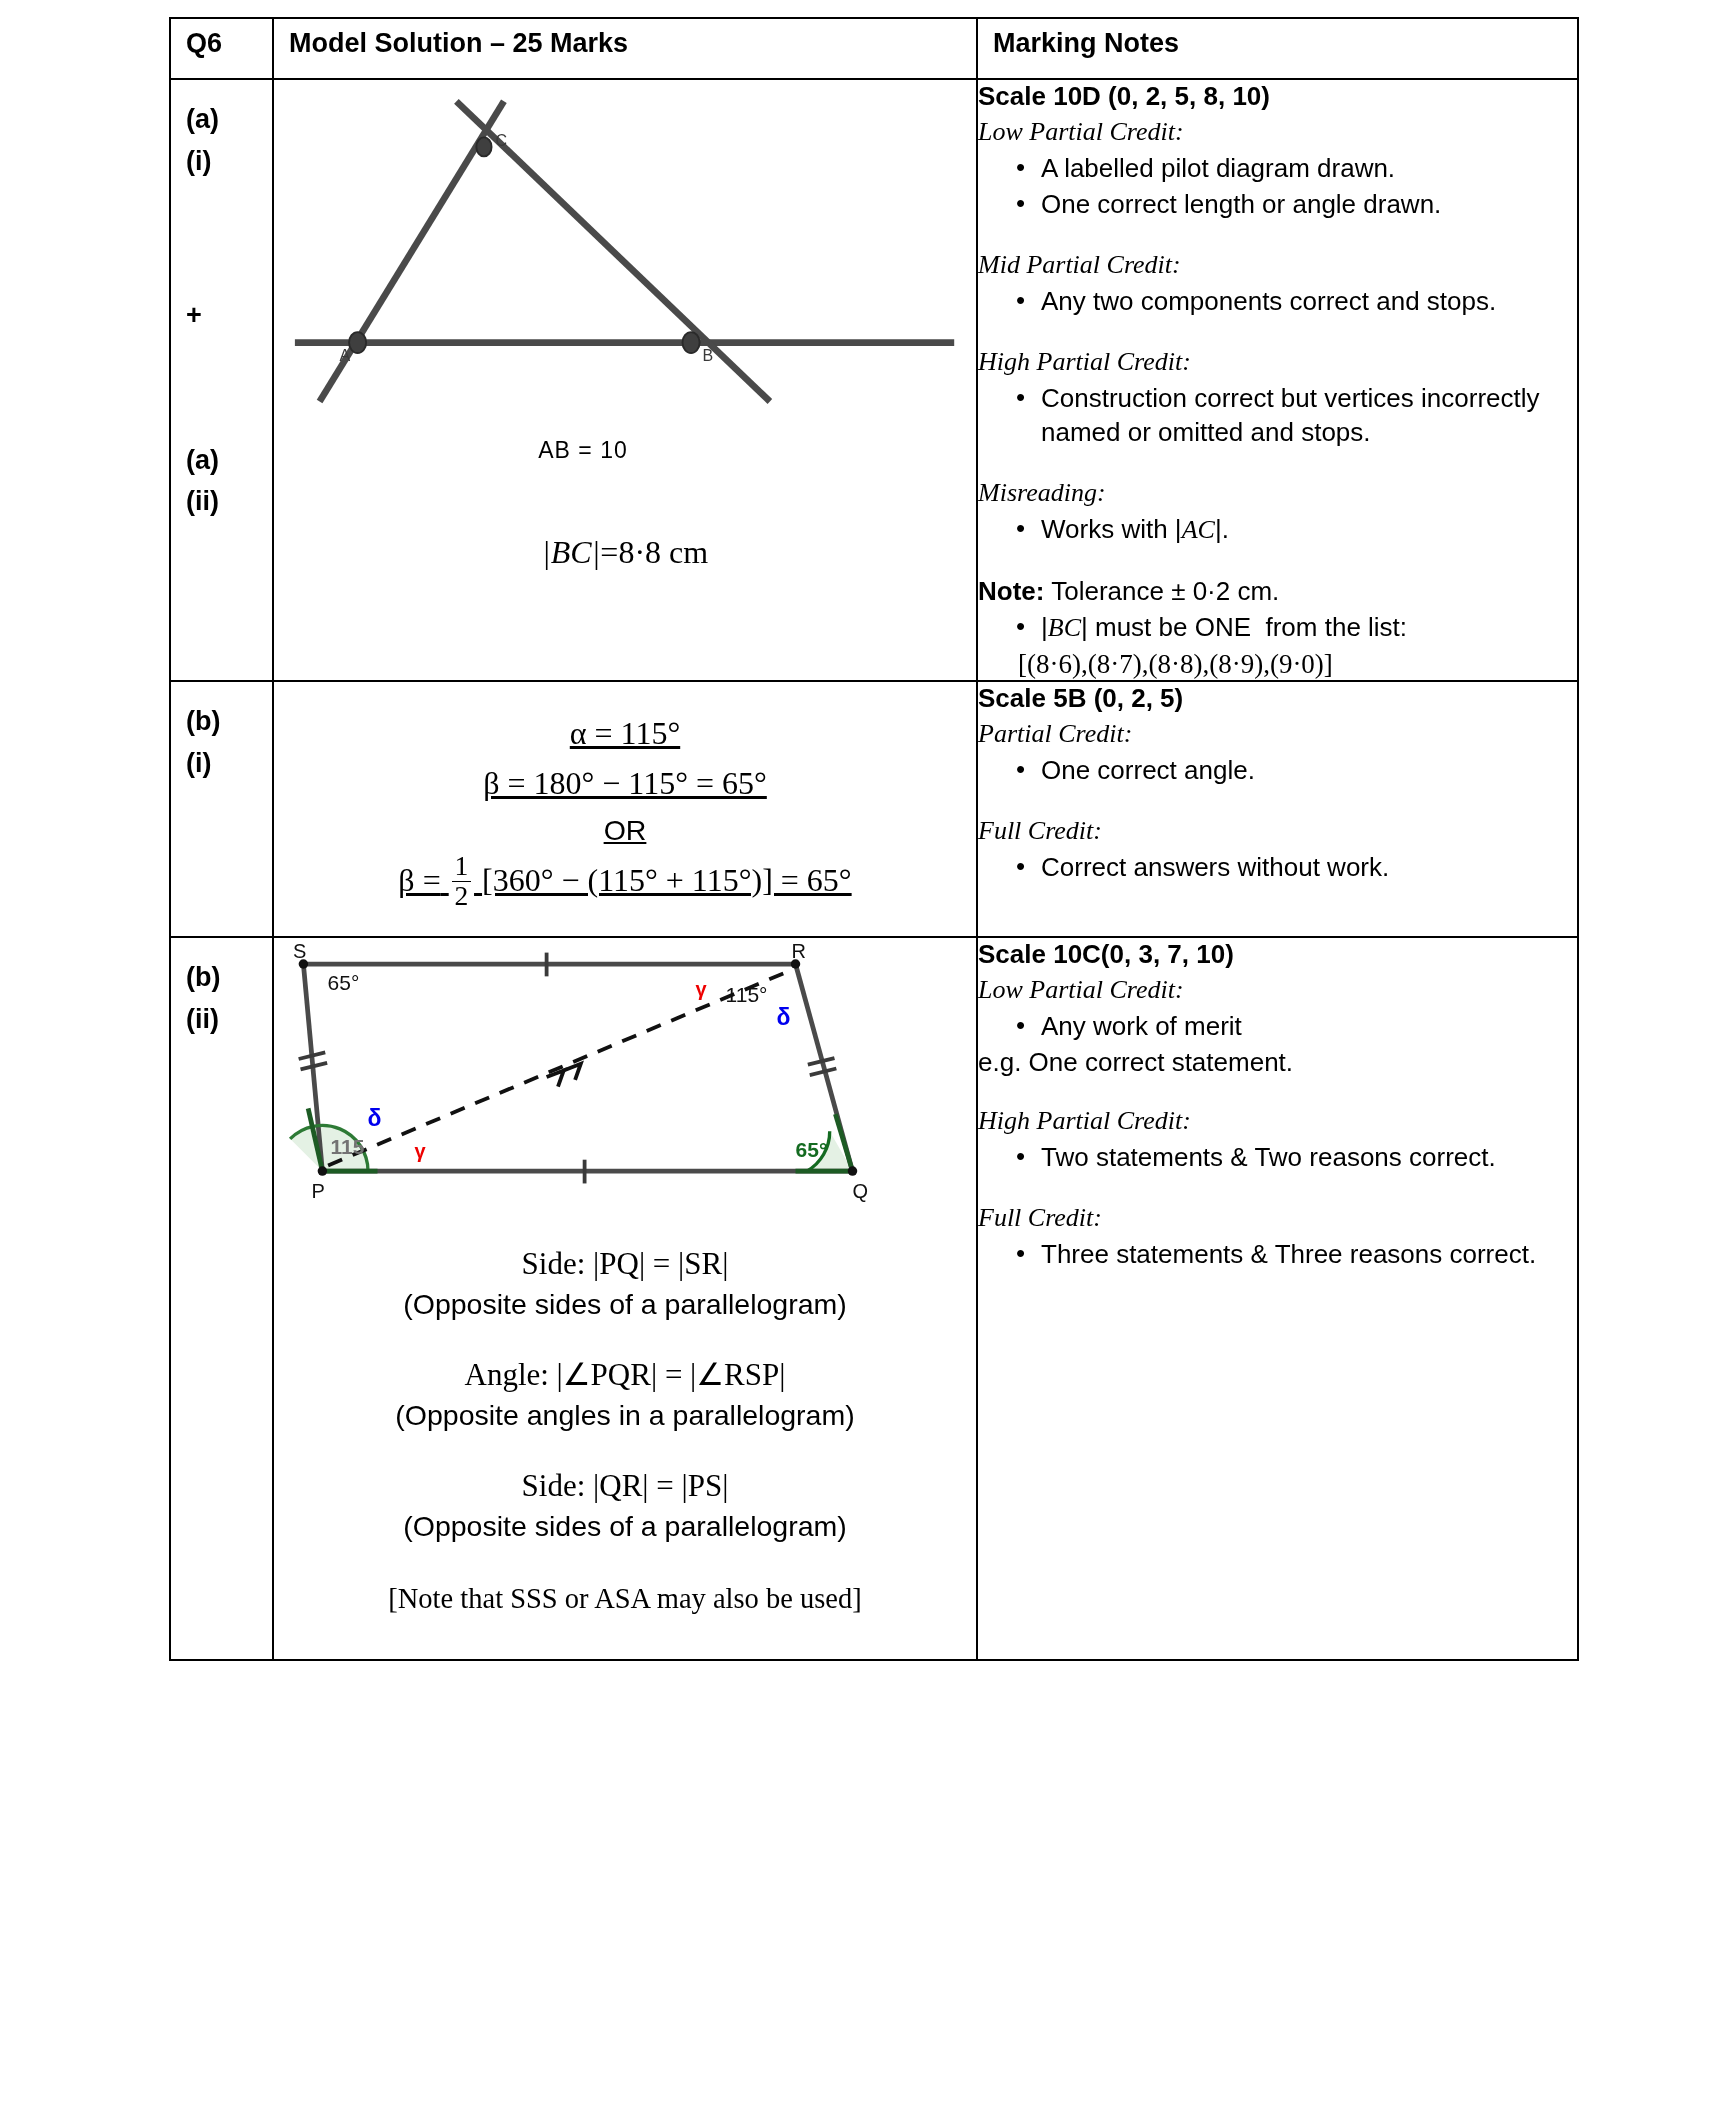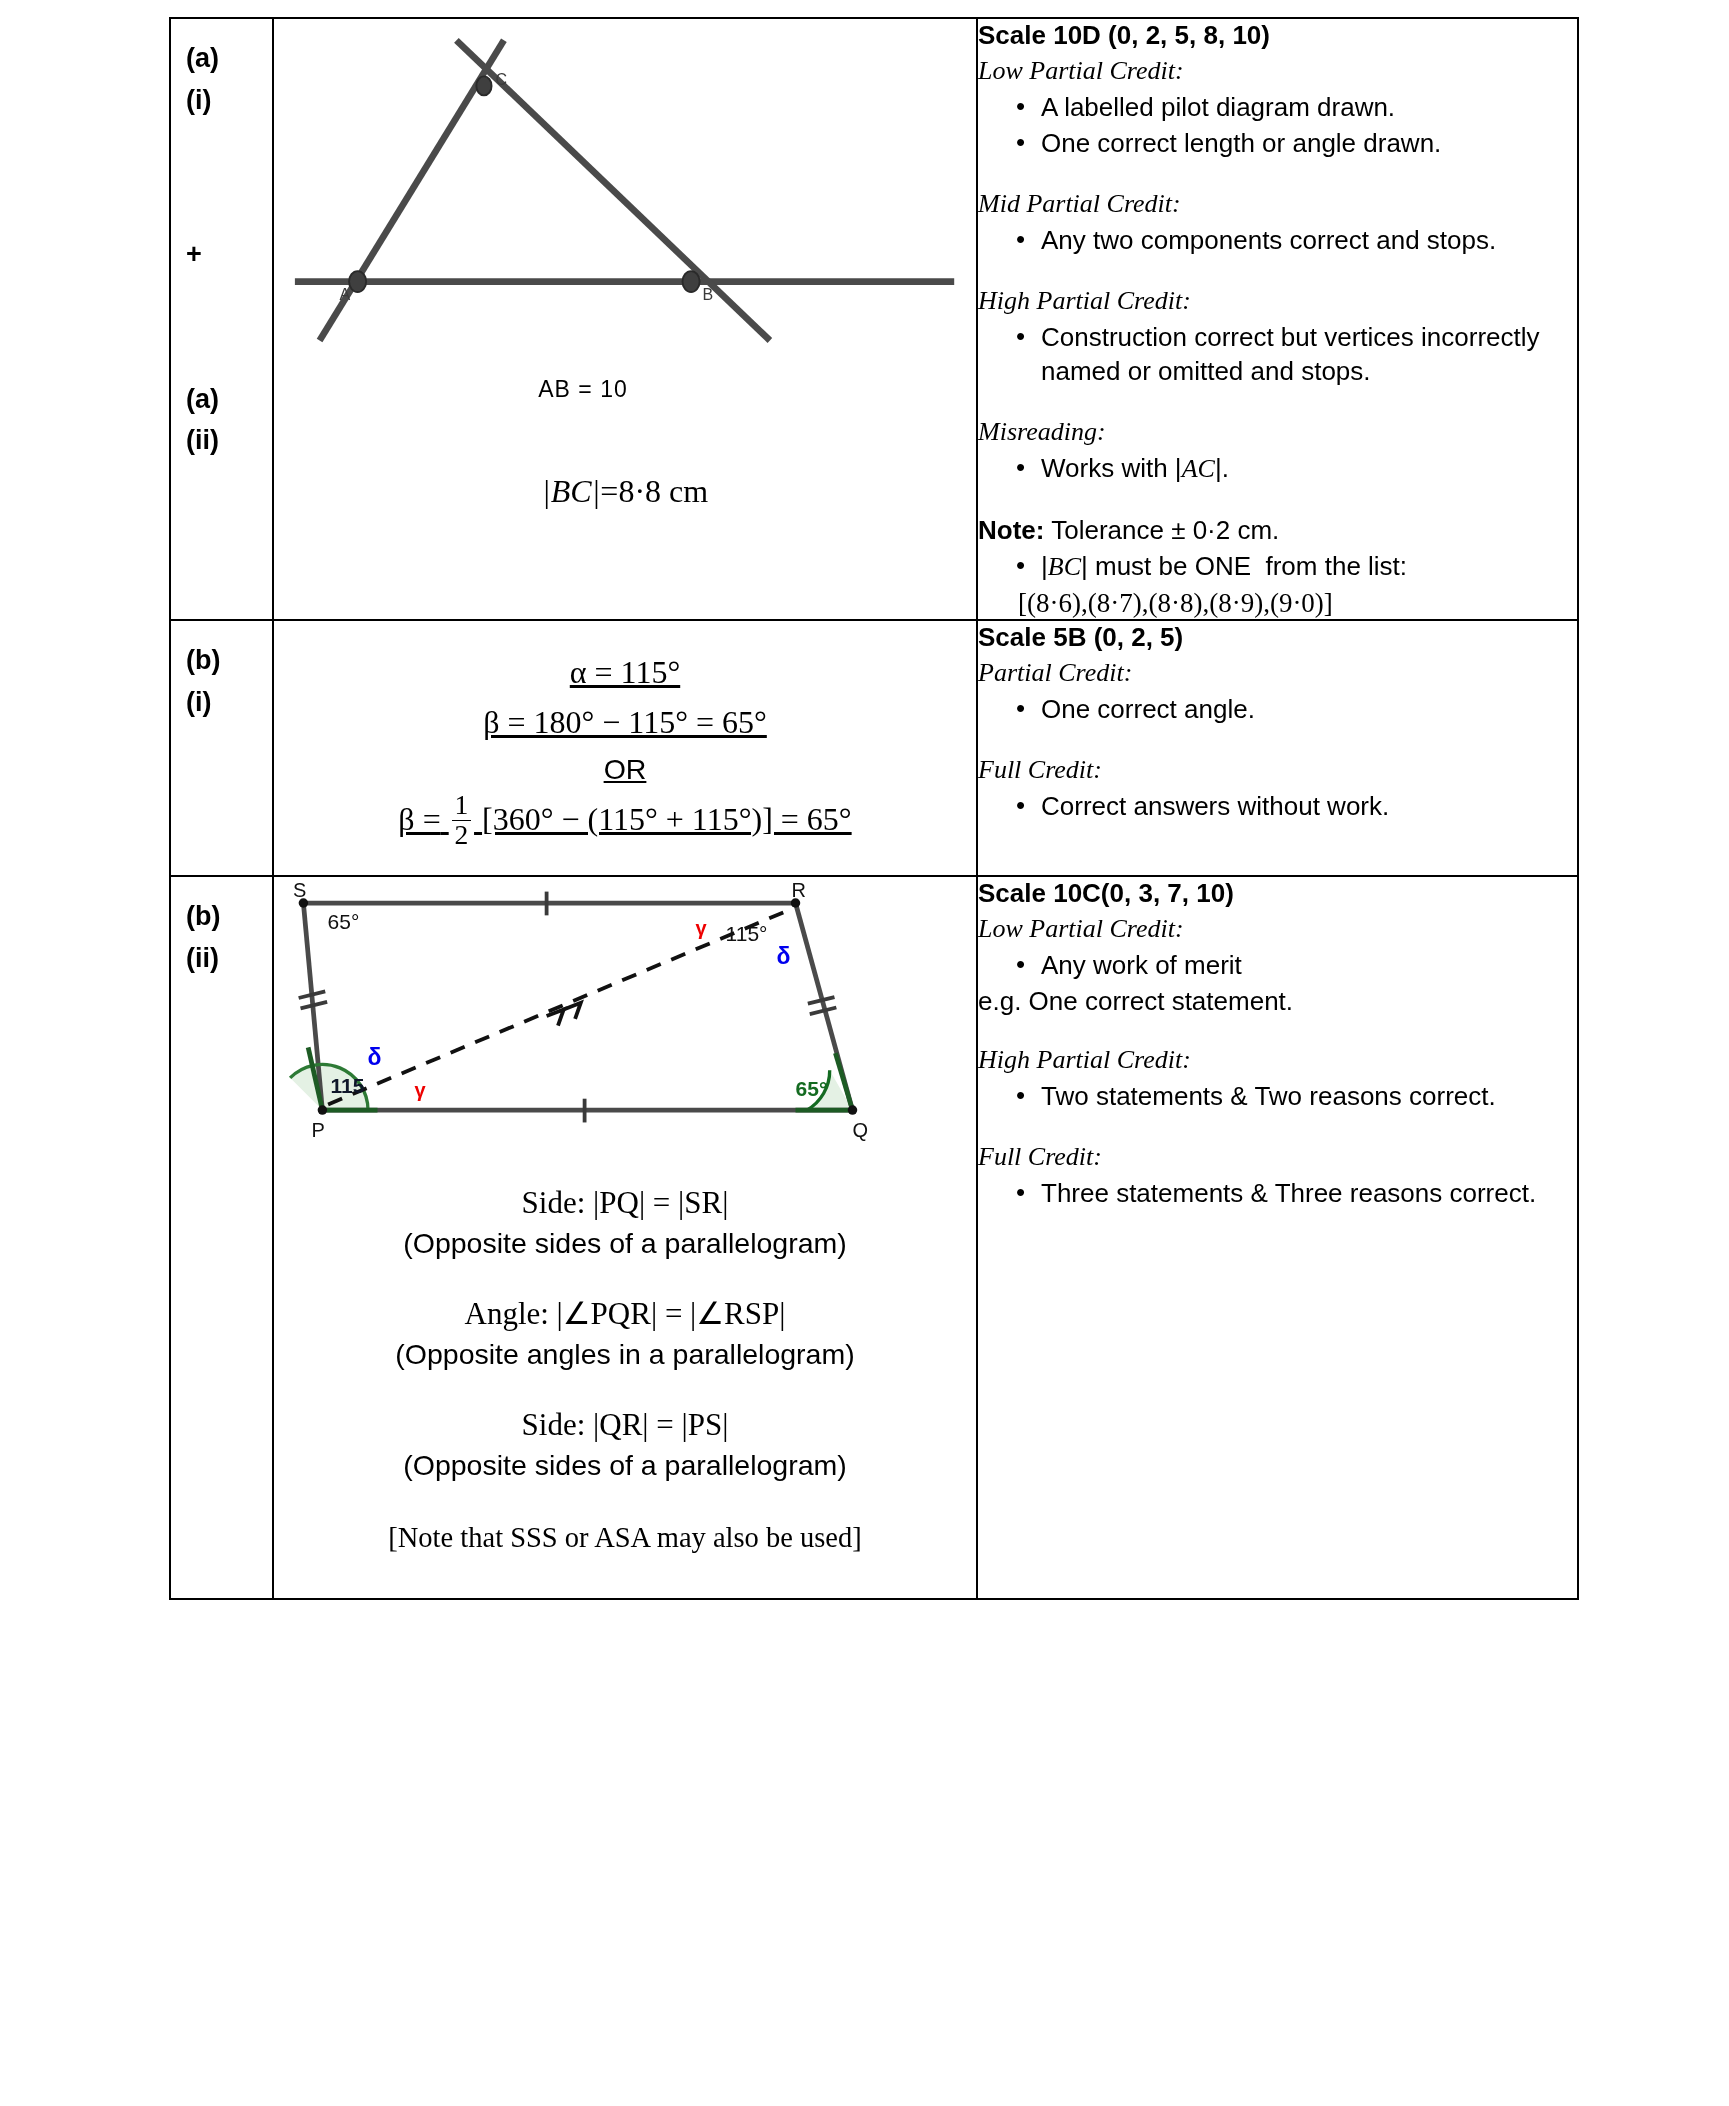--- a/index.html
+++ b/index.html
@@ -186,21 +186,21 @@
   .pg-lbl {
     position: absolute;
     font-size: 20px;
     font-family: "Liberation Sans", sans-serif;
     color: #111;
   }
   .pg-ang { font-size: 21px; }
   .pg-red   { color: #ee0000; font-weight: bold; }
   .pg-blue  { color: #0000ee; font-weight: bold; font-size: 23px; }
   .pg-green { color: #146b21; font-weight: bold; }
-  .pg-purple{ color: #0f172a; font-weight: bold; }
+  .pg-purple{ color: #737373; font-weight: bold; }
 
   .stmt-block {
     text-align: center;
     padding: 13.3px 0 15px 0;
   }
   .stmt {
     font-family: "Liberation Serif", serif;
     font-size: 31px;
     line-height: 1.3;
     margin: 0;
@@ -223,20 +223,31 @@
 
 <div class="page">
   <table class="marking">
     <colgroup>
       <col class="col-q">
         <col class="col-sol">
         <col class="col-note">
     </colgroup>
 
     <tbody>
+        <tr class="hdr">
+      <td>
+        <div class="hdr-cell">Q6</div>
+      </td>
+      <td>
+        <div class="hdr-cell">Model Solution – 25 Marks</div>
+      </td>
+      <td>
+        <div class="hdr-cell">Marking Notes</div>
+      </td>
+    </tr>
 
     <tr>
       <td>
         <div class="qlab">
           <div>(a)</div>
           <div>(i)</div>
           <div class="spacer-tall"></div>
           <div class="plus">+</div>
           <div class="spacer-mid"></div>
           <div>(a)</div>

